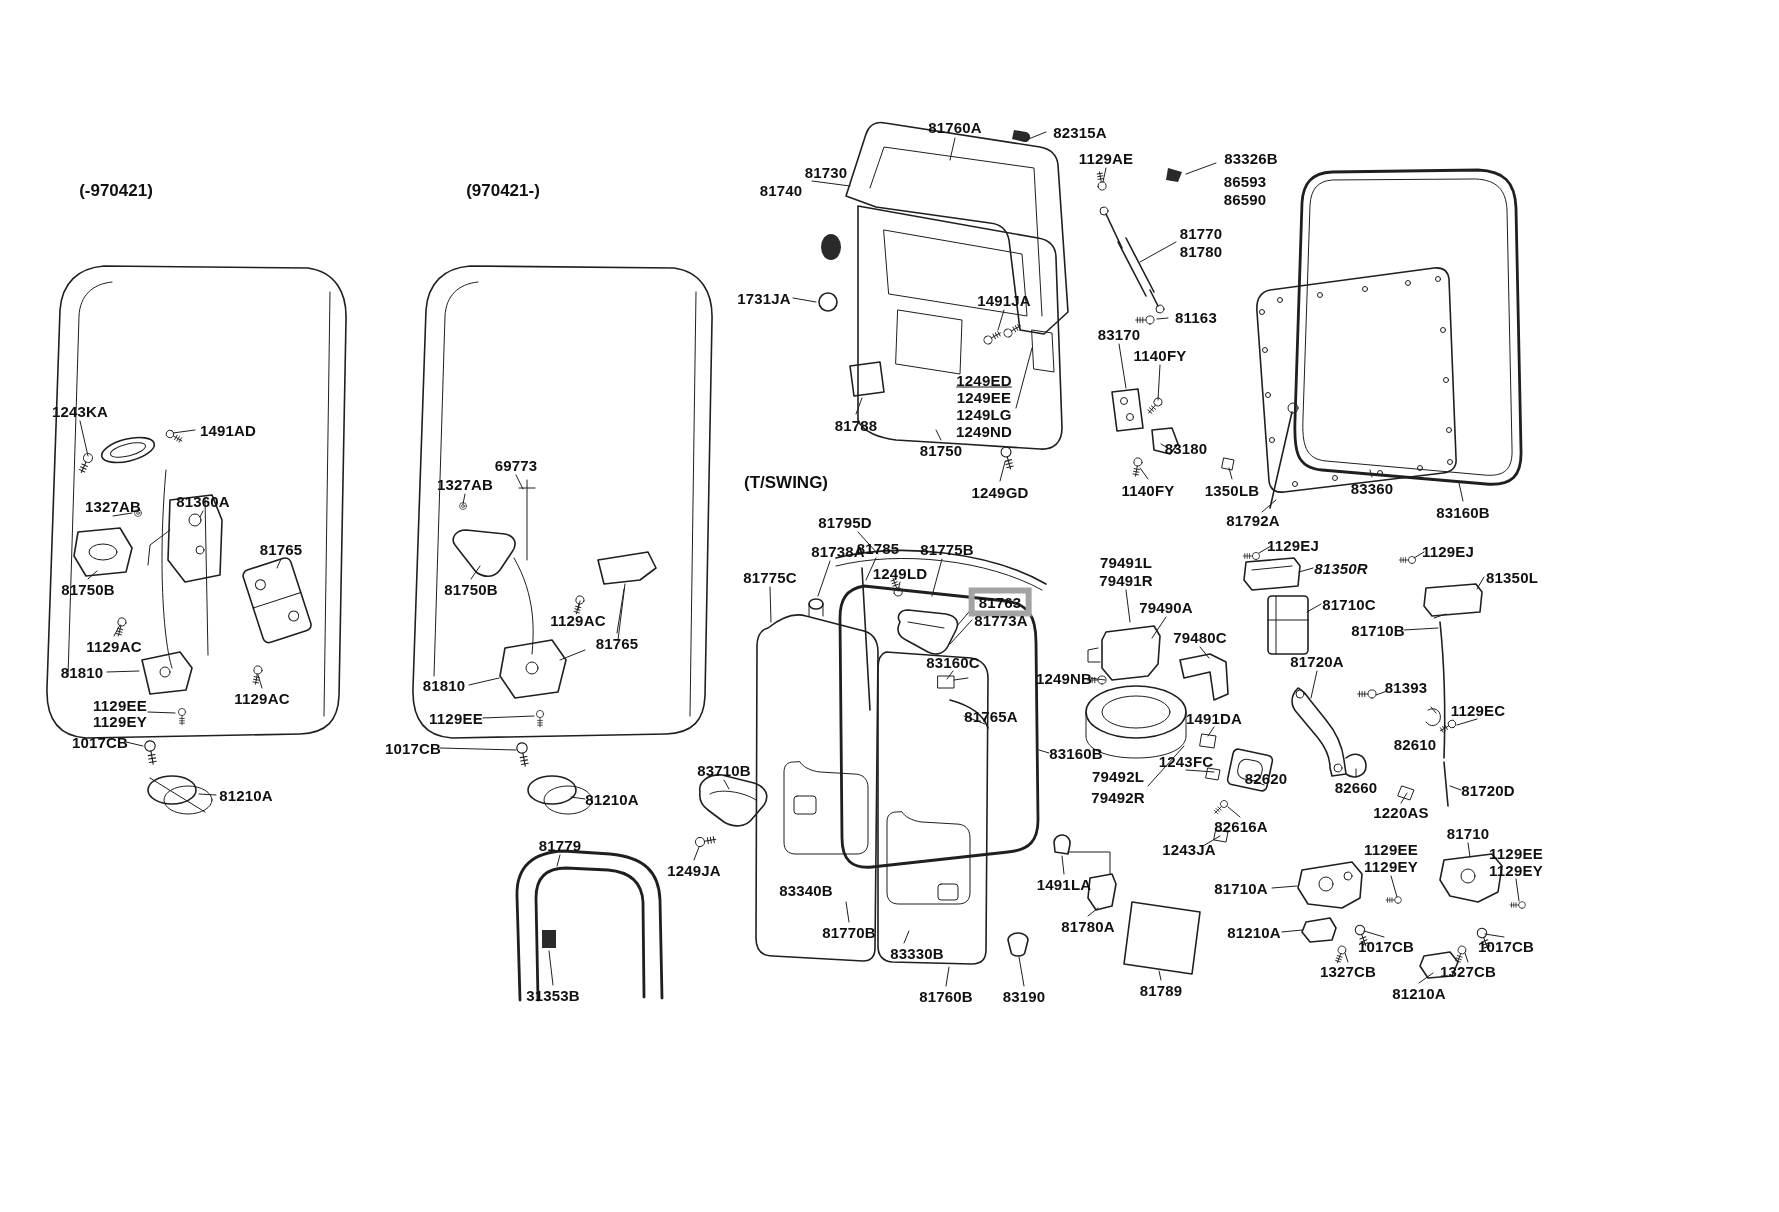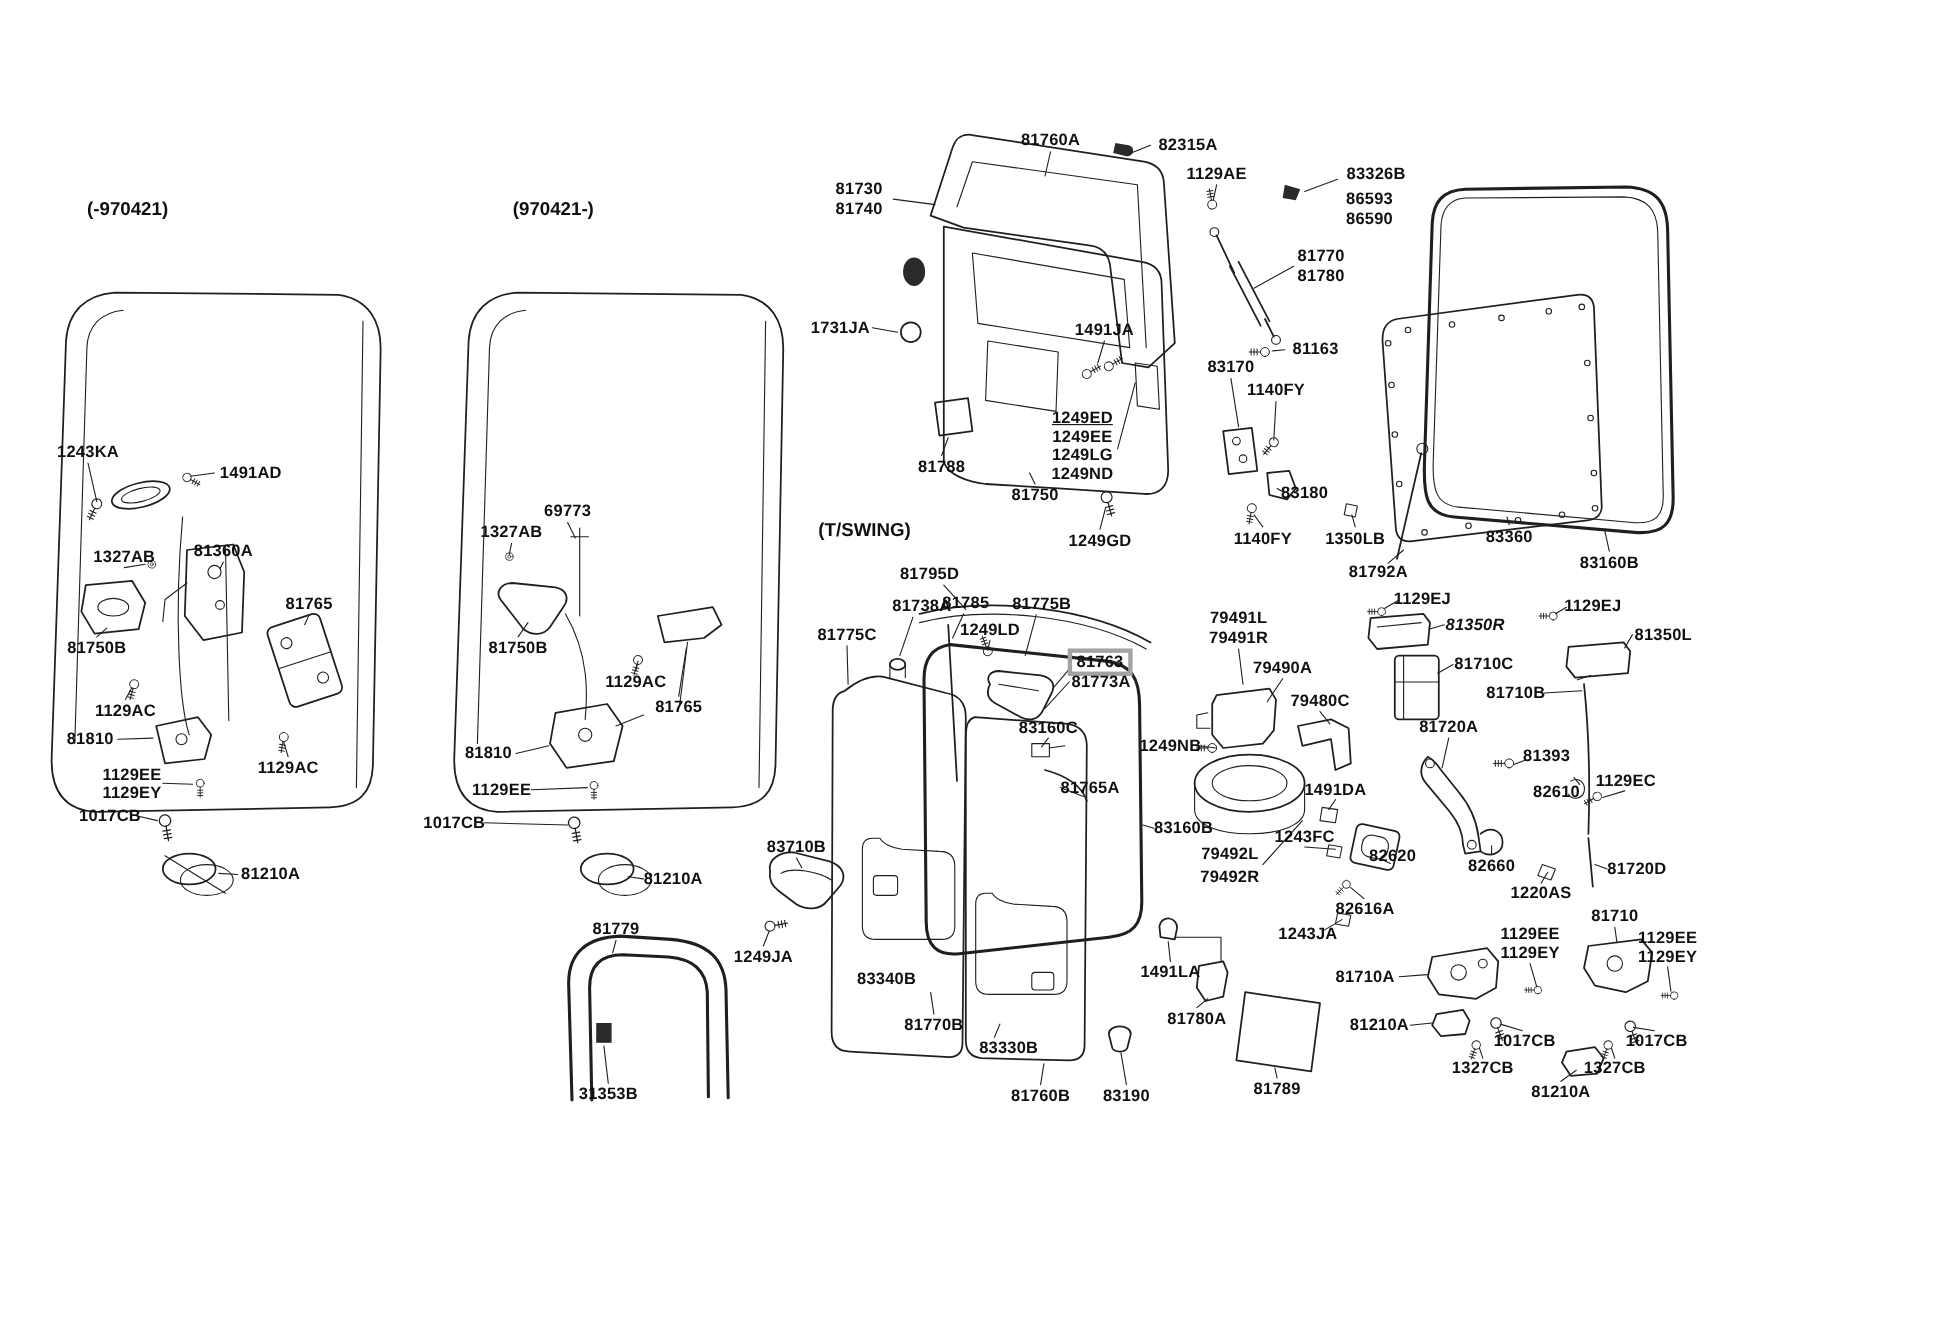--- a/index.html
+++ b/index.html
@@ -6,21 +6,21 @@
   html,body { background:#ffffff; }
   body { width:1779px; height:1212px; position:relative; font-family:"Liberation Sans", sans-serif; }
   #stage { position:absolute; left:0; top:0; width:1779px; height:1212px; background:#ffffff; overflow:hidden; }
   #art { position:absolute; left:0; top:0; }
   #labels-layer { position:absolute; left:0; top:0; width:1779px; height:1212px; }
   .part-label {
     position:absolute; transform:translate(-50%,-50%);
     font-weight:bold; font-size:15px; color:#101010;
     white-space:nowrap; letter-spacing:.2px; line-height:1;
   }
-  .part-label.highlight { border:4px solid #a3a3a3; padding:1px 4px; }
+  .part-label.highlight { border:6px solid #a3a3a3; padding:1px 4px; }
   .section-title {
     position:absolute; transform:translate(-50%,-50%);
     font-weight:bold; font-size:17px; color:#101010; white-space:nowrap; line-height:1;
   }
   svg .ln   { stroke:#1f1f1f; fill:none; stroke-width:1.6; stroke-linecap:round; stroke-linejoin:round; }
   svg .ln2  { stroke-width:2.8; }
   svg .thin { stroke-width:1; }
   svg .filldark { fill:#2a2a2a; stroke:none; }
 </style>
 </head>
@@ -267,21 +267,21 @@
       <div class="part-label" style="left: 578px; top: 620px;">1129AC</div>
       <div class="part-label" style="left: 617px; top: 643px;">81765</div>
       <div class="part-label" style="left: 444px; top: 685px;">81810</div>
       <div class="part-label" style="left: 456px; top: 718px;">1129EE</div>
       <div class="part-label" style="left: 413px; top: 748px;">1017CB</div>
       <div class="part-label" style="left: 612px; top: 799px;">81210A</div>
       <div class="part-label" style="left: 560px; top: 845px;">81779</div>
       <div class="part-label" style="left: 553px; top: 995px;">31353B</div>
       <div class="part-label" style="left: 955px; top: 127px;">81760A</div>
       <div class="part-label" style="left: 1080px; top: 132px;">82315A</div>
-      <div class="part-label" style="left: 781px; top: 172px;">81730</div>
+      <div class="part-label" style="left: 826px; top: 172px;">81730</div>
       <div class="part-label" style="left: 781px; top: 190px;">81740</div>
       <div class="part-label" style="left: 1106px; top: 158px;">1129AE</div>
       <div class="part-label" style="left: 1251px; top: 158px;">83326B</div>
       <div class="part-label" style="left: 1245px; top: 181px;">86593</div>
       <div class="part-label" style="left: 1245px; top: 199px;">86590</div>
       <div class="part-label" style="left: 1201px; top: 233px;">81770</div>
       <div class="part-label" style="left: 1201px; top: 251px;">81780</div>
       <div class="part-label" style="left: 764px; top: 298px;">1731JA</div>
       <div class="part-label" style="left: 1004px; top: 300px;">1491JA</div>
       <div class="part-label" style="left: 1196px; top: 317px;">81163</div>
@@ -317,21 +317,21 @@
       <div class="part-label" style="left: 1166px; top: 607px;">79490A</div>
       <div class="part-label" style="left: 1349px; top: 604px;">81710C</div>
       <div class="part-label" style="left: 1378px; top: 630px;">81710B</div>
       <div class="part-label" style="left: 953px; top: 662px;">83160C</div>
       <div class="part-label" style="left: 1200px; top: 637px;">79480C</div>
       <div class="part-label" style="left: 1064px; top: 678px; text-align: right;">1249NB</div>
       <div class="part-label" style="left: 1317px; top: 661px;">81720A</div>
       <div class="part-label" style="left: 991px; top: 716px;">81765A</div>
       <div class="part-label" style="left: 1214px; top: 718px;">1491DA</div>
       <div class="part-label" style="left: 1406px; top: 687px;">81393</div>
-      <div class="part-label" style="left: 1415px; top: 720px;">82610</div>
+      <div class="part-label" style="left: 1415px; top: 744px;">82610</div>
       <div class="part-label" style="left: 1478px; top: 710px;">1129EC</div>
       <div class="part-label" style="left: 1076px; top: 753px;">83160B</div>
       <div class="part-label" style="left: 1186px; top: 761px;">1243FC</div>
       <div class="part-label" style="left: 1118px; top: 776px;">79492L</div>
       <div class="part-label" style="left: 1118px; top: 797px;">79492R</div>
       <div class="part-label" style="left: 1266px; top: 778px;">82620</div>
       <div class="part-label" style="left: 1356px; top: 787px;">82660</div>
       <div class="part-label" style="left: 1401px; top: 812px;">1220AS</div>
       <div class="part-label" style="left: 1488px; top: 790px;">81720D</div>
       <div class="part-label" style="left: 724px; top: 770px;">83710B</div>

